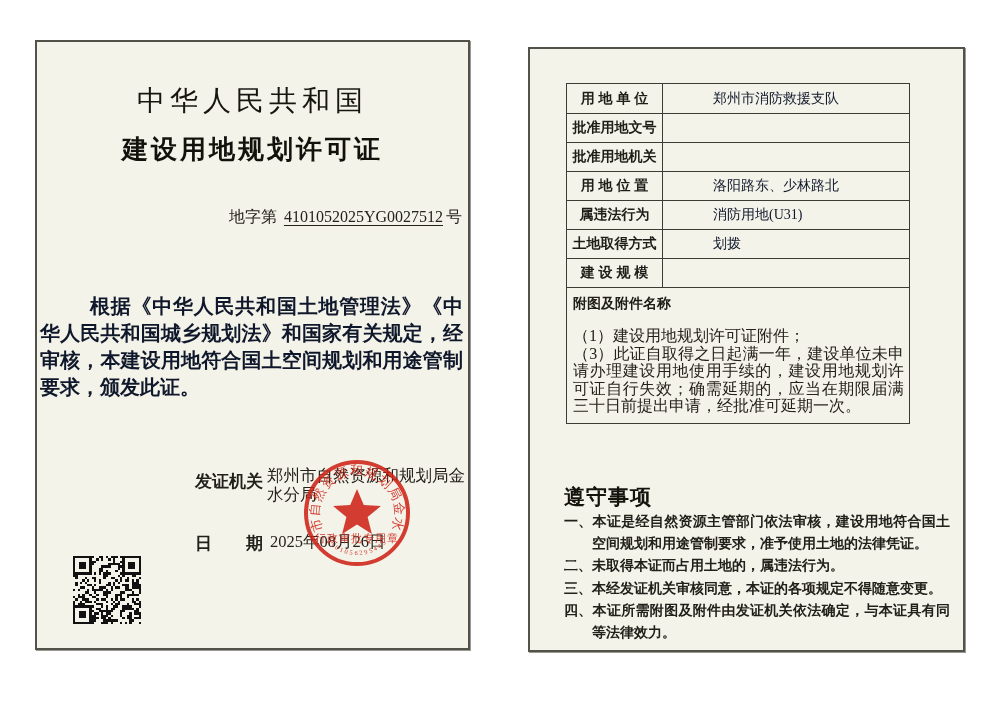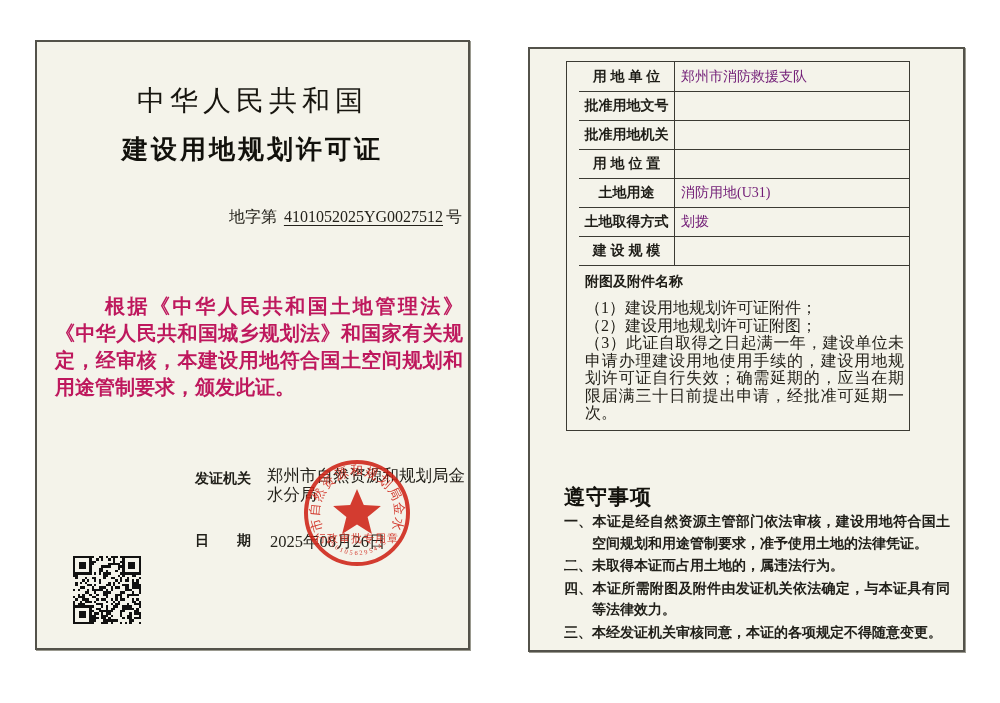--- a/index.html
+++ b/index.html
@@ -21,60 +21,59 @@
   .cert-title {
     position:absolute; top:90px; left:0; right:0; text-align:center;
     font-weight:700; font-size:26px; letter-spacing:3px; color:#12110c;
   }
   .cert-no {
     position:absolute; top:165px; left:0; right:6px; text-align:right;
     font-family:"Liberation Serif", serif; font-size:16px; color:#24221b;
   }
   .cert-no .num { text-decoration:underline; text-underline-offset:3px; padding:0 3px; }
   .left-body {
-    position:absolute; top:251px; left:18px; right:5px;
+    position:absolute; top:251px; left:3px; right:5px;
     font-size:20px; font-weight:700; line-height:27px;
-    text-align:justify; text-indent:2.5em; color:#be185d;
+    text-align:justify; text-indent:2.5em; color:#0f172a;
   }
   .issue-label {
-    position:absolute; font-size:14px; font-weight:700; color:#21201a; letter-spacing:0px;
+    position:absolute; font-size:17px; font-weight:700; color:#21201a; letter-spacing:0px;
   }
   .issue-value {
     position:absolute; font-family:"Liberation Serif", serif;
     font-size:16.5px; line-height:19px; color:#24221b;
   }
   #issuer-label { left:158px; top:428px; }
   #issuer-value { left:230px; top:424px; width:205px; }
   #date-label   { left:158px; top:490px; }
   #date-value   { left:233px; top:490px; }
 
   #seal { position:absolute; left:235px; top:386px; width:170px; height:170px; opacity:.88; }
   #qr   { position:absolute; left:36px; top:514px; width:68px; height:68px; }
 
   
   .info-table {
-    position:absolute; left:36px; top:12px; width:344px;
+    position:absolute; left:36px; top:34px; width:344px;
     border:1.5px solid #3b3a33;
-    padding-left:12px;
   }
   .t-row { display:flex; border-top:1px solid #3b3a33; height:29px; }
   .t-row:first-child { border-top:none; }
   .t-row.tall { height:40px; }
   .t-label {
     width:96px; flex:0 0 96px; border-right:1px solid #3b3a33;
     display:flex; align-items:center; justify-content:center;
     font-size:14px; font-weight:700; color:#1e1d17; white-space:pre;
   }
   .t-value {
     flex:1; display:flex; align-items:center; padding-left:6px;
-    font-family:"Liberation Serif", serif; font-size:14px; color:#701a75;
-    white-space:nowrap; overflow:hidden;
+    font-family:"Liberation Serif", serif; font-size:14px; color:#0f172a;
+    white-space:nowrap; overflow:hidden;margin-left:44px;
   }
   .attach-cell { border-top:1px solid #3b3a33; min-height:131px; padding:7px 5px 8px 6px; }
-  .attach-header { font-size:14px; font-weight:700; color:#1e1d17; margin-bottom:8px; }
+  .attach-header { font-size:14px; font-weight:700; color:#1e1d17; margin-bottom:14px; }
   .attach-item {
     font-family:"Liberation Serif", serif; font-size:16px; line-height:17.5px;
     color:#24221b; text-align:justify;
   }
   .notice-title {
     position:absolute; left:34px; top:434px;
     font-size:21px; font-weight:700; letter-spacing:1px; color:#14130e;
   }
   .notice-list { position:absolute; left:34px; top:462px; width:386px; }
   .notice-item {
@@ -422,41 +421,41 @@
     <div class="t-row">
       <div class="t-label">批准用地文号</div>
       <div class="t-value"></div>
     </div>
     <div class="t-row">
       <div class="t-label">批准用地机关</div>
       <div class="t-value"></div>
     </div>
     <div class="t-row">
       <div class="t-label">用 地 位 置</div>
-    </div>
-    <div class="t-row">
-      <div class="t-label">土地用途</div>
+      <div class="t-value">洛阳路东、少林路北</div>
+    </div>
+    <div class="t-row">
+      <div class="t-label">属违法行为</div>
       <div class="t-value">消防用地(U31)</div>
     </div>
     <div class="t-row">
       <div class="t-label">土地取得方式</div>
       <div class="t-value">划拨</div>
     </div>
     <div class="t-row">
       <div class="t-label">建 设 规 模</div>
       <div class="t-value"></div>
     </div>
     <div class="attach-cell">
       <div class="attach-header">附图及附件名称</div>
       <div class="attach-item">（1）建设用地规划许可证附件；</div>
-      <div class="attach-item">（2）建设用地规划许可证附图；</div>
       <div class="attach-item">（3）此证自取得之日起满一年，建设单位未申请办理建设用地使用手续的，建设用地规划许可证自行失效；确需延期的，应当在期限届满三十日前提出申请，经批准可延期一次。</div>
     </div>
   </div>
 
   <div class="notice-title">遵守事项</div>
   <div class="notice-list">
     <div class="notice-item">一、本证是经自然资源主管部门依法审核，建设用地符合国土空间规划和用途管制要求，准予使用土地的法律凭证。</div>
     <div class="notice-item">二、未取得本证而占用土地的，属违法行为。</div>
+    <div class="notice-item">三、本经发证机关审核同意，本证的各项规定不得随意变更。</div>
     <div class="notice-item">四、本证所需附图及附件由发证机关依法确定，与本证具有同等法律效力。</div>
-    <div class="notice-item">三、本经发证机关审核同意，本证的各项规定不得随意变更。</div>
   </div>
 </div>
 
 </body></html>

